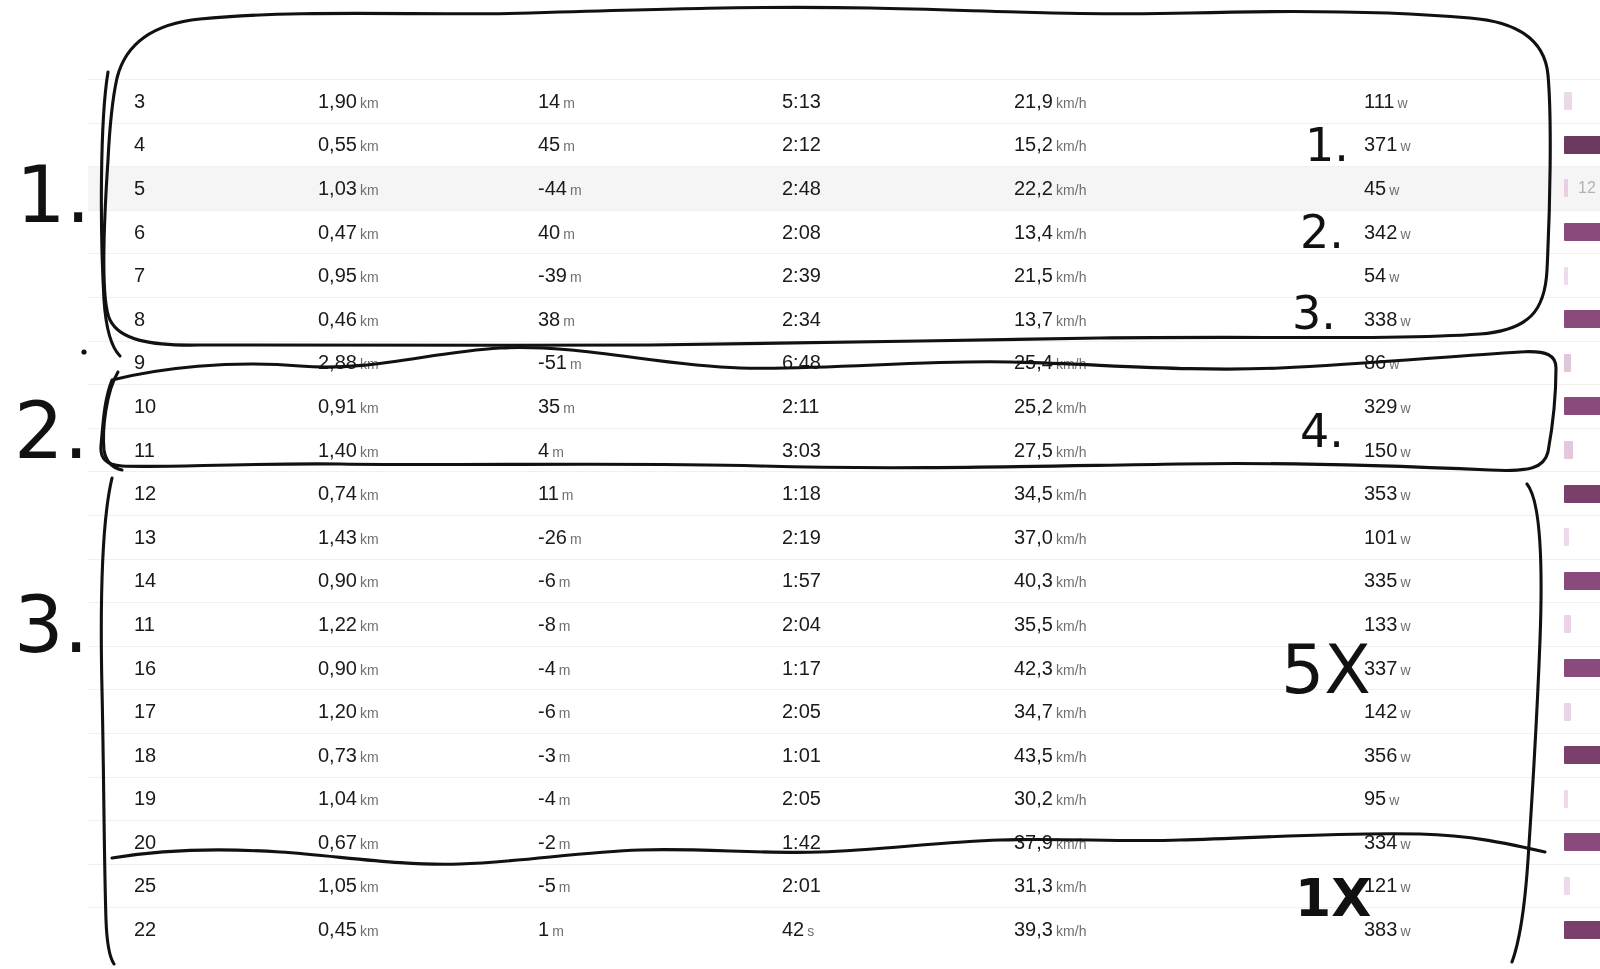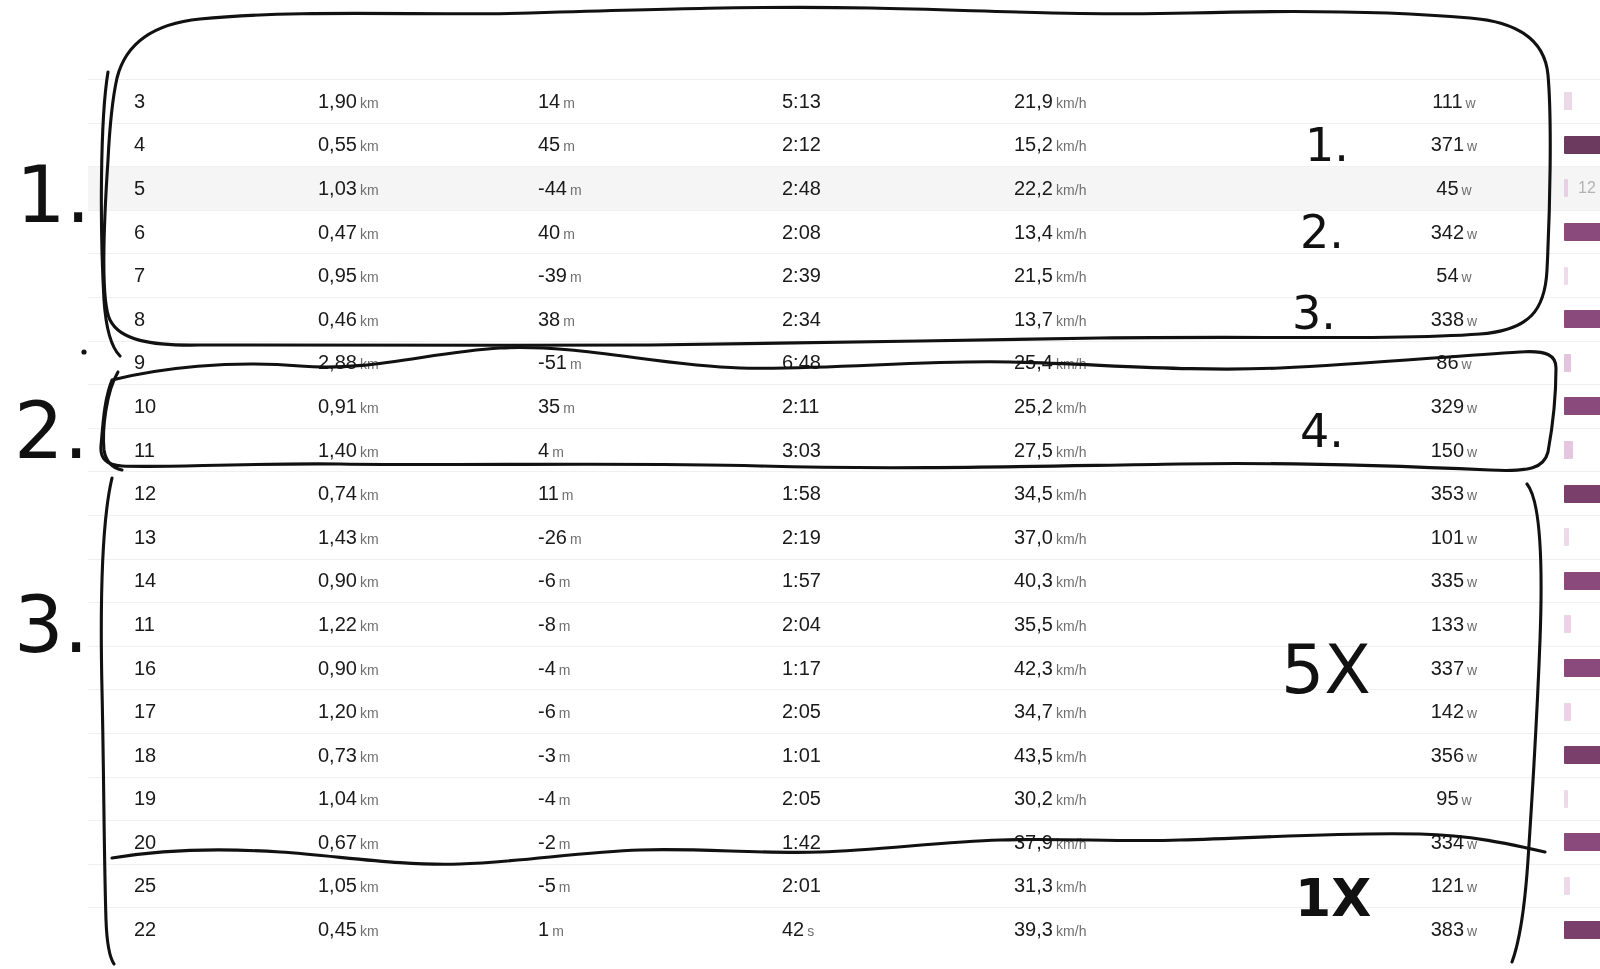--- a/index.html
+++ b/index.html
@@ -39,21 +39,21 @@
     font-size: 20px;
     white-space: nowrap;
   }
   #lap-table tr:first-child td { border-top: 1px solid #f0f0f0; }
 
   .c-lap   { width: 96px;  padding-left: 46px !important; font-size: 20px; }
   .c-dist  { width: 160px; padding-left: 88px !important; }
   .c-elev  { width: 160px; padding-left: 60px !important; }
   .c-time  { width: 160px; padding-left: 84px !important; }
   .c-speed { width: 220px; padding-left: 72px !important; }
-  .c-power { width: 180px; padding-left: 130px !important; text-align: center; }
+  .c-power { width: 180px; padding-left: 130px !important; }
   .c-bar   { width: 260px; padding-left: 20px !important; }
 
   .unit {
     font-size: 14px;
     color: #6f6f6f;
     margin-left: 3px;
     letter-spacing: .1px;
   }
 
   
@@ -227,21 +227,21 @@
         <td class="c-bar">
           <div class="bar-wrap">
             <div class="bar" style="width:9px; background:#e4c6de;"></div>
           </div>
         </td>
       </tr>
       <tr>
         <td class="c-lap">12</td>
         <td class="c-dist">0,74<span class="unit">km</span></td>
         <td class="c-elev">11<span class="unit">m</span></td>
-        <td class="c-time">1:58</td>
+        <td class="c-time">1:18</td>
         <td class="c-speed">34,5<span class="unit">km/h</span></td>
         <td class="c-power">353<span class="unit">w</span></td>
         <td class="c-bar">
           <div class="bar-wrap">
             <div class="bar" style="width:67px; background:#7a3f6b;"></div>
           </div>
         </td>
       </tr>
       <tr>
         <td class="c-lap">13</td>

